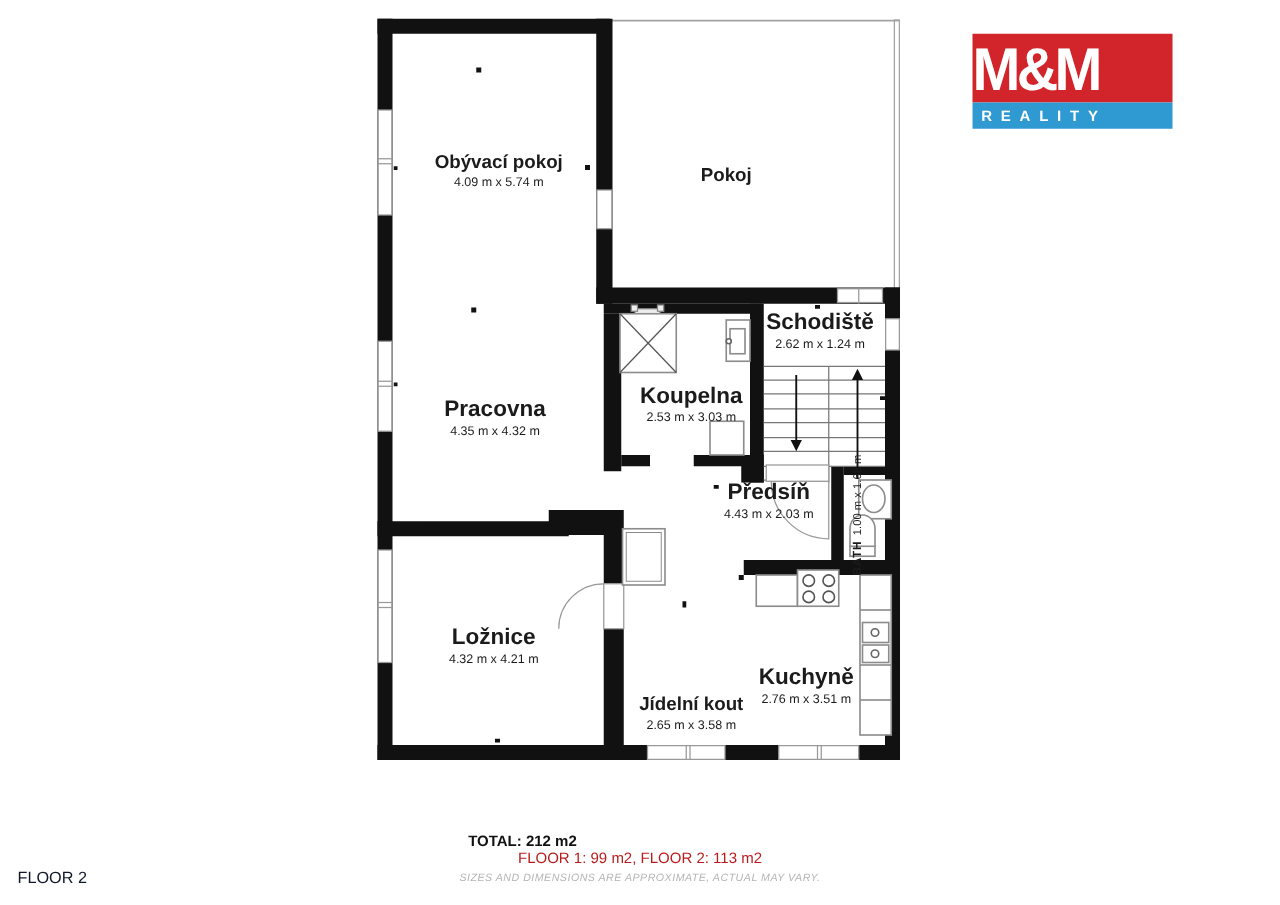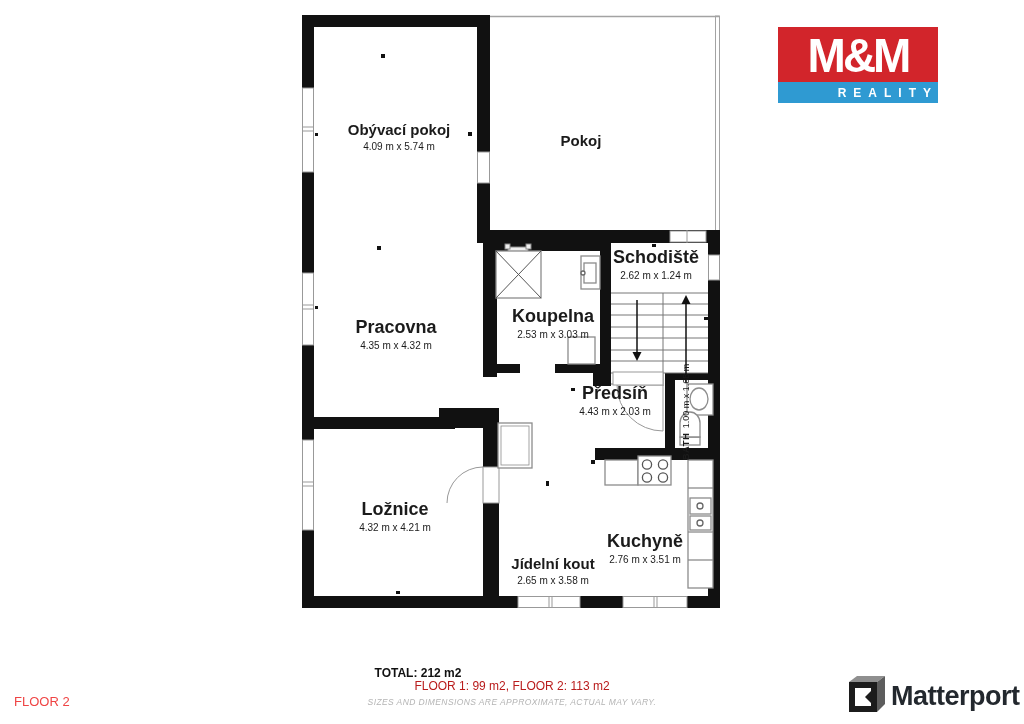--- a/index.html
+++ b/index.html
@@ -14,39 +14,39 @@
   .room-label .rd{font-size:10px;margin-top:1px;}
   .room-label.small .rn{font-size:18px;}
   .bath-label{position:absolute;left:684px;top:412px;
               transform:translate(-50%,-50%) rotate(-90deg);
               text-align:center;color:#1b1b1b;white-space:nowrap;line-height:1.2;}
   .bath-label .rn{font-weight:bold;font-size:9.5px;letter-spacing:.5px;}
   .bath-label .rd{font-size:9px;}
 
   
   .mm-logo{position:absolute;left:778px;top:27px;width:160px;height:76px;}
-  .mm-top{height:55px;background:#d2252b;display:flex;align-items:center;justify-content:center;}
+  .mm-top{height:55px;background:#d2252b;display:flex;align-items:center;justify-content:flex-start;}
   .mm-top span{color:#fff;font-weight:900;font-size:46px;letter-spacing:-3px;
                font-family:"Liberation Sans",sans-serif;transform:scaleY(1.05);}
-  .mm-bottom{height:21px;background:#2f9ad2;display:flex;align-items:center;justify-content:flex-end;}
+  .mm-bottom{height:21px;background:#2f9ad2;display:flex;align-items:center;justify-content:flex-start;}
   .mm-bottom span{color:#fff;font-weight:bold;font-size:12px;letter-spacing:7px;
                   padding-left:7px;}
 
   
   .mp-logo{position:absolute;left:845px;top:674px;display:flex;align-items:center;}
   .mp-text{font-size:27px;font-weight:bold;color:#23282e;letter-spacing:-0.5px;margin-left:6px;}
 
   
   .footer-total{position:absolute;left:0;top:666px;width:836px;text-align:center;
                 font-size:12px;font-weight:bold;color:#111;}
   .footer-floors{position:absolute;left:0;top:679px;width:1024px;text-align:center;
                  font-size:12px;color:#b91c1c;}
   .footer-disclaimer{position:absolute;left:0;top:697px;width:1024px;text-align:center;
                  font-size:8.5px;color:#b4b4b4;letter-spacing:.4px;font-style:italic;}
-  .floor-tag{position:absolute;left:14px;top:694px;font-size:13px;color:#ef4444;}
+  .floor-tag{position:absolute;left:14px;top:694px;font-size:13px;color:#0f172a;}
 </style>
 </head>
 <body>
 
 <div id="page">
 
   <svg id="plan-svg" width="1024" height="724" viewBox="0 0 1024 724">
 
     <g stroke="#a3a3a3" fill="none">
       <line x1="488" y1="16.5" x2="719" y2="16.5" stroke-width="1.5"></line>
@@ -237,29 +237,19 @@
 
   <div class="mm-logo">
     <div class="mm-top">
       <span>M&amp;M</span>
     </div>
     <div class="mm-bottom">
       <span>REALITY</span>
     </div>
   </div>
 
-  <div class="mp-logo">
-    <svg width="40" height="44" viewBox="0 0 40 44">
-      <polygon points="4,8 12,2 40,2 32,8" fill="#8f8f8f"></polygon>
-      <polygon points="32,8 40,2 40,30 32,38" fill="#5d5d5d"></polygon>
-      <rect x="4" y="8" width="28" height="30" fill="#1c1c1c"></rect>
-      <rect x="10" y="14" width="16" height="18" fill="#ffffff"></rect>
-      <polygon points="26,17 32,23 26,29 20,23" fill="#1c1c1c"></polygon>
-    </svg>
-    <span class="mp-text">Matterport</span>
-  </div>
 
   <div class="footer-total">TOTAL: 212 m2</div>
   <div class="footer-floors">FLOOR 1: 99 m2, FLOOR 2: 113 m2</div>
   <div class="footer-disclaimer">SIZES AND DIMENSIONS ARE APPROXIMATE, ACTUAL MAY VARY.</div>
   <div class="floor-tag">FLOOR 2</div>
 
 </div>
 
 </body></html>

